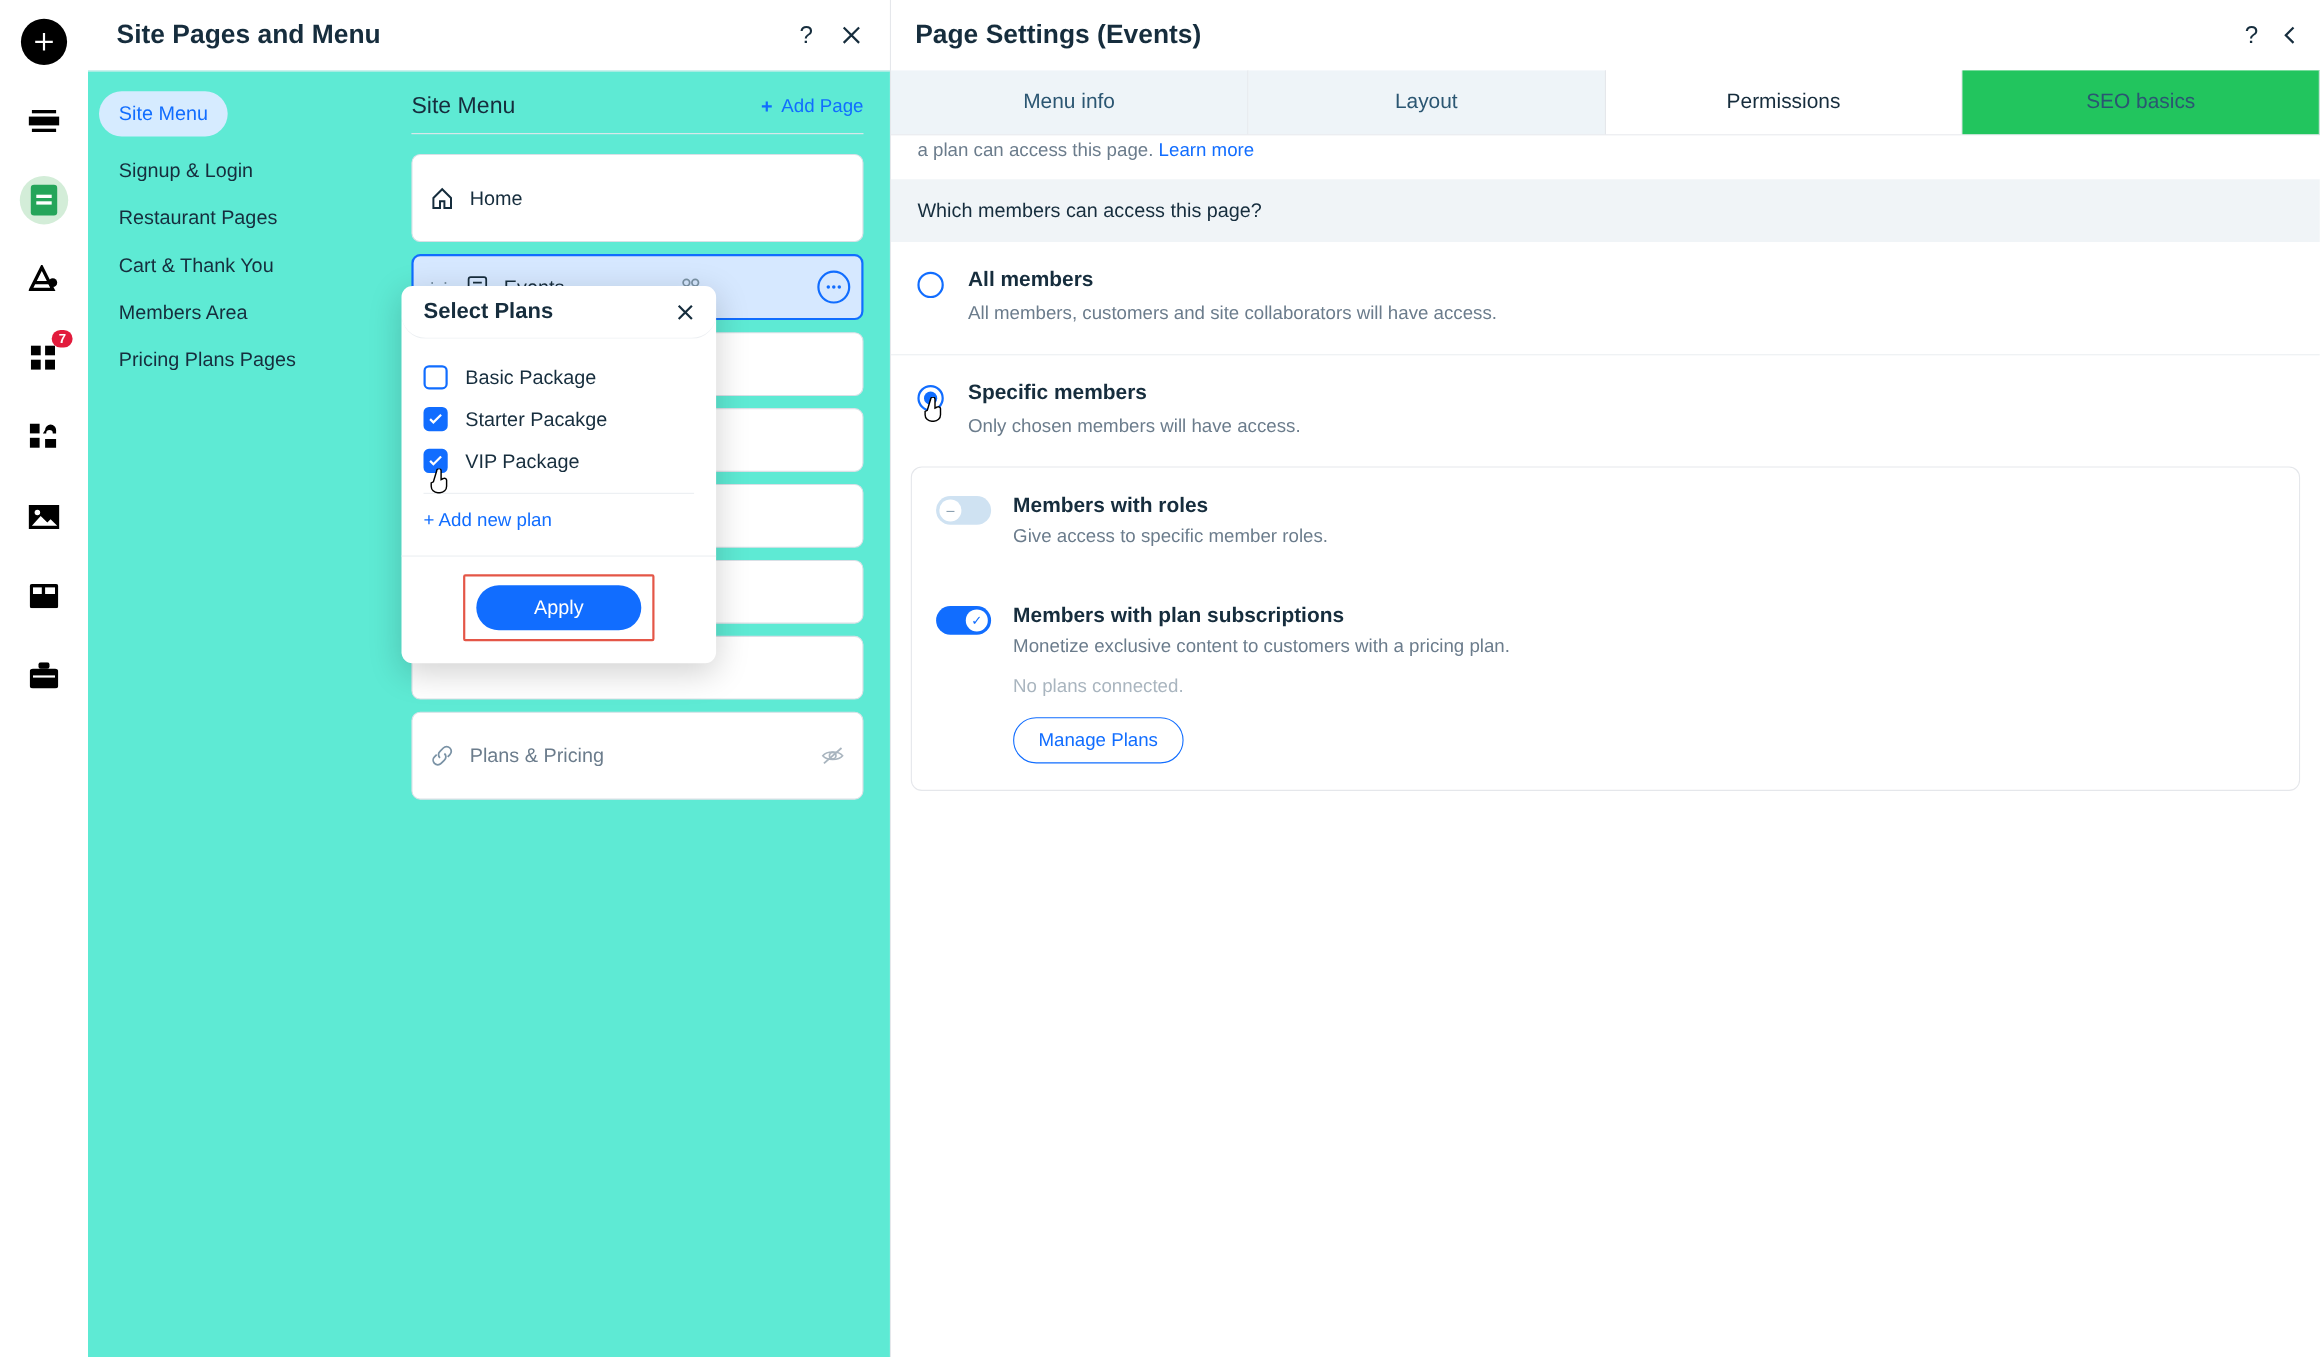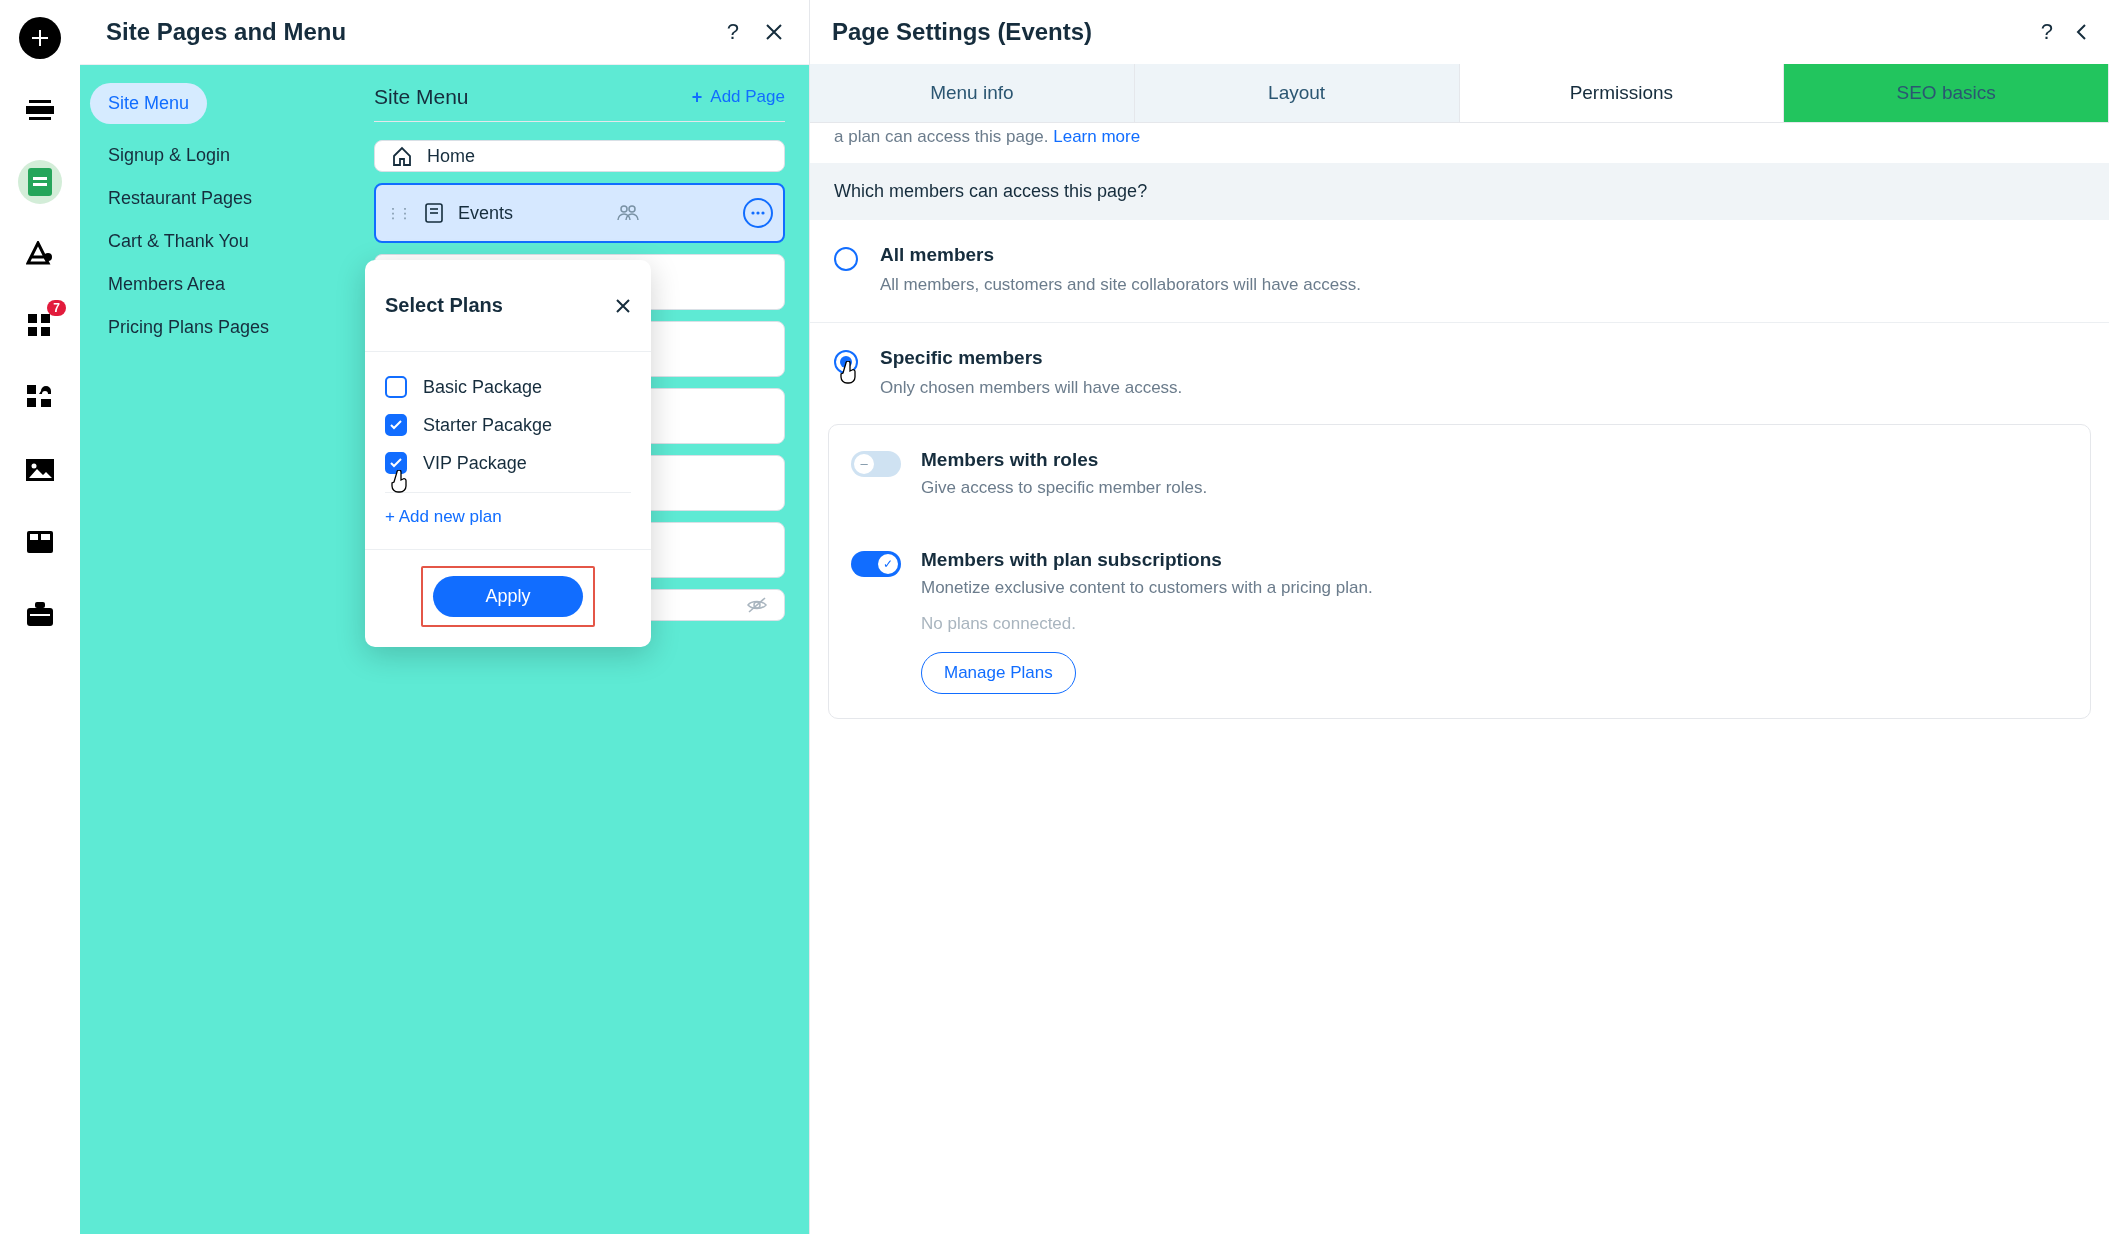--- a/index.html
+++ b/index.html
@@ -27,31 +27,31 @@
 .lp-nav { width: 270px; padding: 18px 10px; }
 .nav-pill { display:inline-block; padding:10px 18px; border-radius: 999px; font-size:18px; color:#162d3d; cursor:pointer; margin-bottom:10px; }
 .nav-pill.active { background:#d6ebff; color:#116dff; font-weight:500; }
 .nav-item { padding:11px 18px; font-size:18px; color:#162d3d; cursor:pointer; }
 
 .lp-main { flex:1; padding: 20px 24px; position:relative; }
 .sm-header { display:flex; justify-content:space-between; align-items:center; margin-bottom:18px; border-bottom:1px solid #e5e7eb; padding-bottom:12px; }
 .sm-title { font-size:21px; font-weight:500; }
 .add-page { color:#116dff; font-size:17px; cursor:pointer; display:flex; gap:8px; align-items:center; }
 
-.page-row { display:flex; align-items:center; border:1px solid #d9e0e6; border-radius:8px; padding:4px 16px; margin-bottom:11px; background:#fff; gap:14px; font-size:18px; }
+.page-row { display:flex; align-items:center; border:1px solid #d9e0e6; border-radius:8px; padding:28px 16px; margin-bottom:11px; background:#fff; gap:14px; font-size:18px; }
 .page-row.selected { background:#d6e8ff; border:2px solid #116dff; padding:13px 10px 13px 10px; }
 .page-row.ghost { height:56px; }
 .drag-dots { color:#7a92a5; font-size:14px; letter-spacing:-2px; }
 .more-btn { width:30px; height:30px; border:2px solid #116dff; border-radius:50%; display:flex; align-items:center; justify-content:center; color:#116dff; font-size:16px; letter-spacing:1px; margin-left:auto; }
 .people-ic { color:#7a92a5; }
 .hidden-ic { color:#7a92a5; margin-left:auto; }
 
 
 .popover { position:absolute; top:195px; left:15px; width:286px; background:#fff; border-radius:10px; box-shadow: 0 8px 30px rgba(0,0,0,0.18); z-index:10; }
-.pop-head { display:flex; justify-content:space-between; align-items:center; padding:34px 20px; border-bottom:1px solid #eceff2; }
+.pop-head { display:flex; justify-content:space-between; align-items:center; padding:12px 20px; border-bottom:1px solid #eceff2;border-radius:22px; }
 .pop-title { font-size:20px; font-weight:700; }
 .close-x { cursor:pointer; }
 .pop-body { padding: 16px 20px 8px; }
 .chk-row { display:flex; align-items:center; gap:16px; padding:8px 0; font-size:18px; }
 .chkbox { width:22px; height:22px; border:2px solid #116dff; border-radius:5px; display:flex; align-items:center; justify-content:center; }
 .chkbox.checked { background:#116dff; color:#fff; }
 .pop-divider { border-top:1px solid #eceff2; margin:10px 0; }
 .add-plan { color:#116dff; font-size:17px; padding:4px 0 14px; cursor:pointer; }
 .pop-footer { padding:16px 20px 20px; border-top:1px solid #eceff2; display:flex; justify-content:center; }
 .apply-wrap { border:2px solid #e45647; padding:8px 10px; border-radius:2px; }

